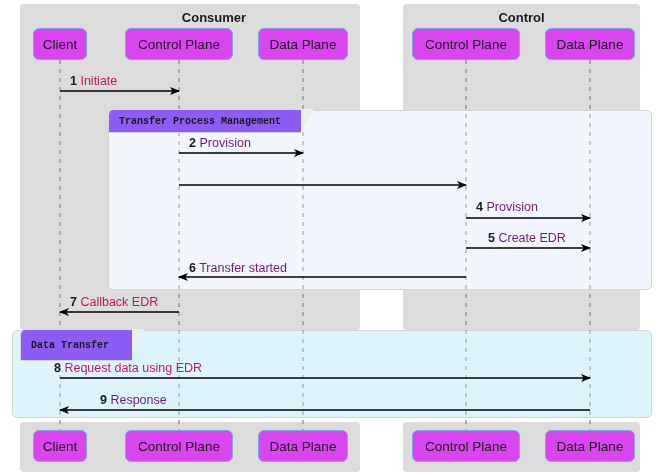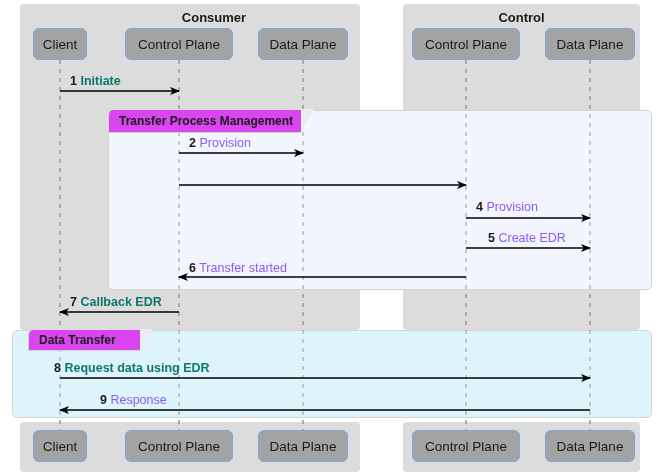--- a/index.html
+++ b/index.html
@@ -2,47 +2,47 @@
 <html><head>
 <meta charset="utf-8">
 <style>
   html,body{margin:0;padding:0;background:#ffffff;}
   body{font-family:"Liberation Sans","DejaVu Sans",sans-serif;}
   #diagram{position:relative;width:658px;height:476px;overflow:hidden;background:#fff;}
   .layer{position:absolute;left:0;top:0;width:658px;height:476px;}
   svg.layer{pointer-events:none;}
   .participant-box{
     position:absolute;box-sizing:border-box;
-    background:#a3a3a3;border:1px solid #7ea6e0;border-radius:6px;
+    background:#d946ef;border:1px solid #7ea6e0;border-radius:6px;
     display:flex;align-items:center;justify-content:center;
     font-size:13.5px;color:#1a1a1a;white-space:nowrap;
   }
   .group-title{
     position:absolute;font-size:13px;font-weight:bold;color:#1a1a1a;
     white-space:nowrap;
   }
   .frag-label{
     position:absolute;box-sizing:border-box;
-    background:#d946ef;border:1px solid #d4d4d4;border-right:none;border-top:none;
-    font-size:12px;font-weight:bold;color:#1a1a1a;
-    display:flex;align-items:center;padding-left:10px;white-space:nowrap;
+    background:#8b5cf6;border:1px solid #d4d4d4;border-right:none;border-top:none;
+    font-size:10px;font-weight:bold;color:#1a1a1a;
+    display:flex;align-items:center;padding-left:10px;white-space:nowrap;font-family:Liberation Mono, monospace;
   }
   .frag-label:after{
     content:"";position:absolute;right:-13px;top:-1px;
     width:0;height:0;
     border-top:23px solid #ededed;
     border-right:13px solid transparent;
   }
   .msg{
     position:absolute;font-size:12.5px;color:#1a1a1a;white-space:nowrap;
     line-height:14px;
   }
   .msg .num{font-weight:bold;color:#1a1a1a;}
-  .msg .txt{color:#8b5cf6;}
-  .msg.red .txt{color:#0f766e;font-weight:bold;}
+  .msg .txt{color:#701a75;}
+  .msg.red .txt{color:#be185d;}
 </style>
 </head>
 <body>
 
 <div id="diagram">
 
   <div class="layer" id="group-bgs">
       <div style="position: absolute; left: 20px; top: 4px; width: 340px; height: 326px; background: rgb(220, 220, 220); border-radius: 4px;"></div>
       <div style="position: absolute; left: 403px; top: 4px; width: 237px; height: 326px; background: rgb(220, 220, 220); border-radius: 4px;"></div>
       <div style="position: absolute; left: 20px; top: 422px; width: 340px; height: 50px; background: rgb(220, 220, 220); border-radius: 4px;"></div>
@@ -91,21 +91,21 @@
         <line x1="466" x2="590" y1="248" y2="248" stroke="#000000" stroke-width="1.3" marker-end="url(#arrowhead2)"></line>
         <line x1="466" x2="179" y1="277" y2="277" stroke="#000000" stroke-width="1.3" marker-end="url(#arrowhead2)"></line>
         <line x1="179" x2="60" y1="312" y2="312" stroke="#000000" stroke-width="1.3" marker-end="url(#arrowhead2)"></line>
         <line x1="60" x2="590" y1="378" y2="378" stroke="#000000" stroke-width="1.3" marker-end="url(#arrowhead2)"></line>
         <line x1="590" x2="60" y1="410" y2="410" stroke="#000000" stroke-width="1.3" marker-end="url(#arrowhead2)"></line>
       </g>
   </svg>
 
   <div class="layer" id="fragment-labels">
       <div class="frag-label" style="left: 108px; top: 110px; width: 193px; height: 23px; border-top-left-radius: 5px;">Transfer Process Management</div>
-      <div class="frag-label" style="left: 28px; top: 330px; width: 112px; height: 21px; border-top-left-radius: 5px;">Data Transfer</div>
+      <div class="frag-label" style="left: 20px; top: 330px; width: 112px; height: 31px; border-top-left-radius: 5px;">Data Transfer</div>
     </div>
 
   <div class="layer" id="foreground">
       <div class="participant-box" style="left: 33px; top: 28px; width: 54px; height: 32px;">
         <span>Client</span>
       </div>
       <div class="participant-box" style="left: 33px; top: 430px; width: 54px; height: 32px;">
         <span>Client</span>
       </div>
       <div class="participant-box" style="left: 125px; top: 28px; width: 108px; height: 32px;">

